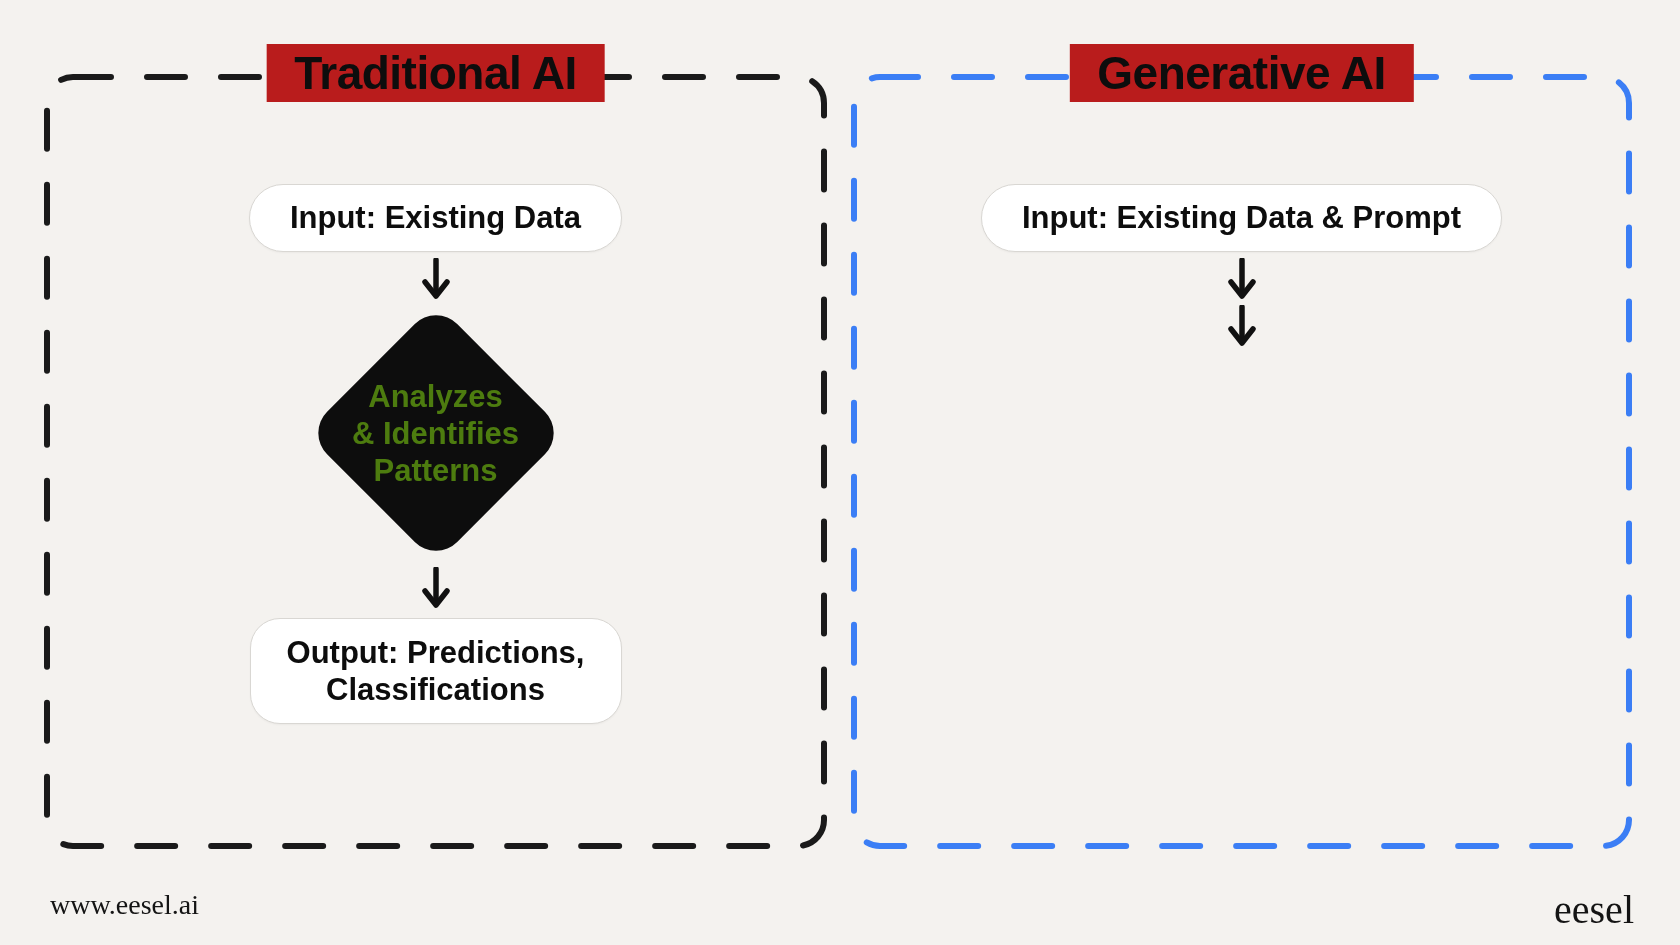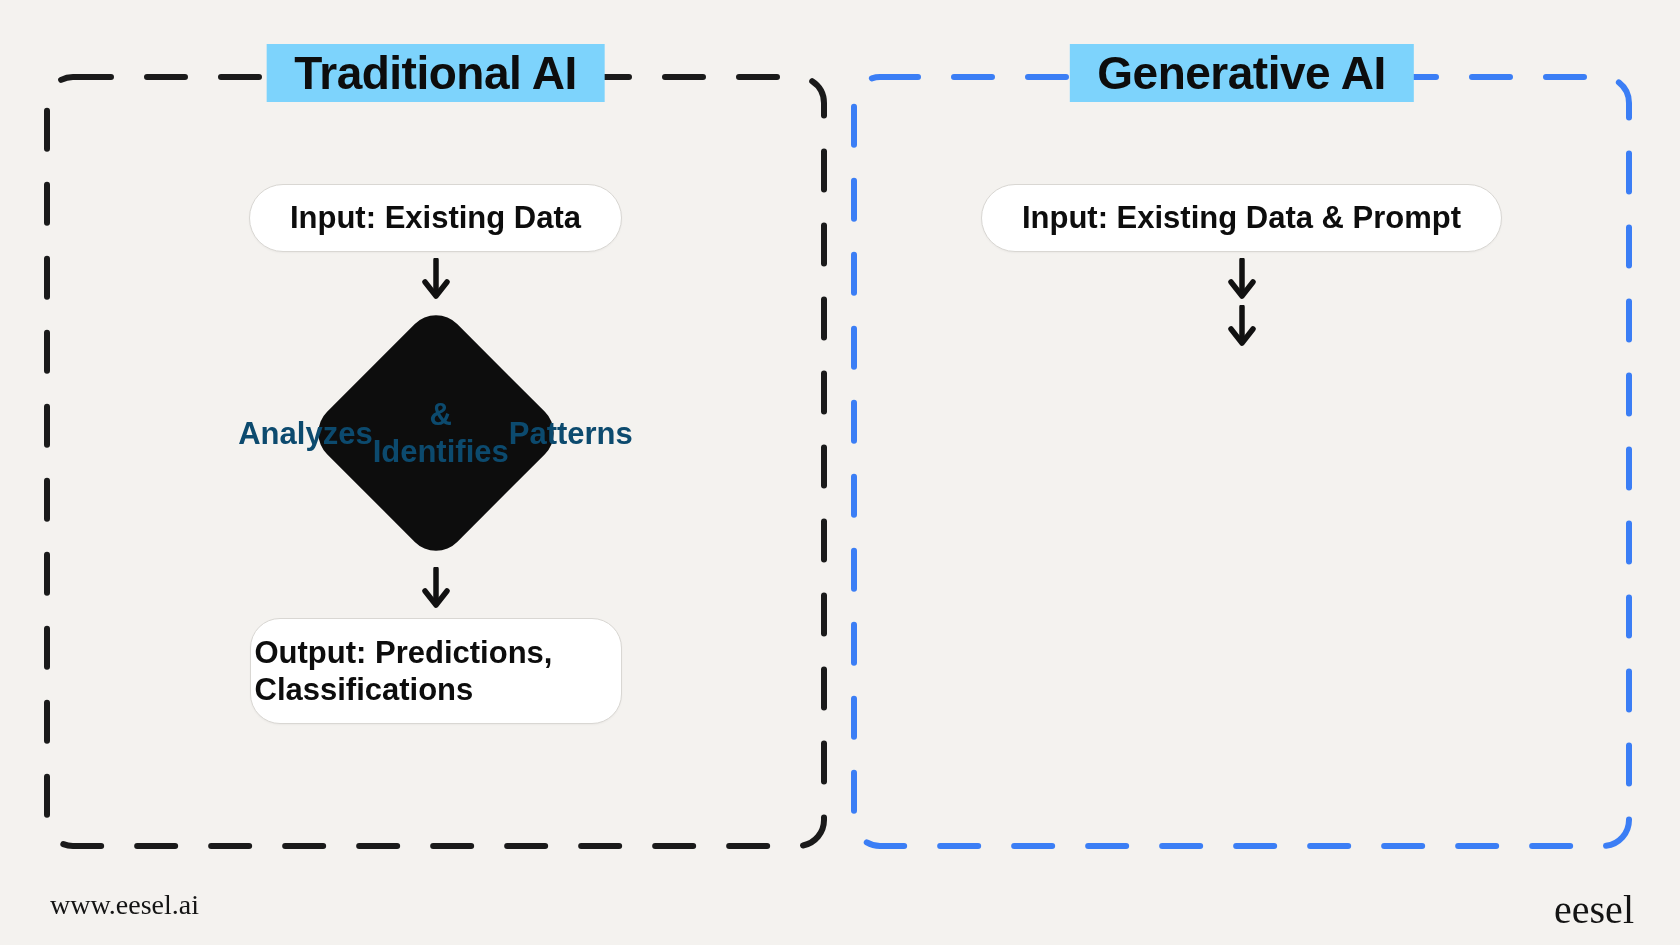--- a/index.html
+++ b/index.html
@@ -17,21 +17,21 @@
   .panel { position: absolute; top: 73px; height: 777px; }
   .panel-left  { left: 43px;  width: 785px; }
   .panel-right { left: 850px; width: 783px; }
 
   .frame { position: absolute; left: 0; top: 0; }
 
   .panel-title {
     position: absolute;
     top: 0; left: 50%;
     transform: translate(-50%, -50%);
-    background: #7dd3fc;
+    background: #b91c1c;
     padding: 2px 28px;
     font-size: 46px;
     font-weight: 800;
     letter-spacing: -0.5px;
     color: #0d0d0d;
     white-space: nowrap;
     z-index: 2;
   }
 
   .flow {
@@ -40,20 +40,21 @@
     z-index: 1;
   }
 
   .pill {
     background: #ffffff;
     border: 1.5px solid #d9d7d3;
     border-radius: 34px;
     color: #0d0d0d;
     font-size: 31px;
     font-weight: 700;
+    text-align: center;
     box-shadow: 0 1px 2px rgba(0,0,0,0.04);
   }
   .pill.input {
     margin-top: 111px;
     height: 68px;
     display: flex; align-items: center;
     padding: 0 40px;
     white-space: nowrap;
   }
   .pill.output {
@@ -77,23 +78,23 @@
     flex: none;
   }
   .diamond-shape {
     position: absolute; inset: 0; margin: auto;
     width: 184px; height: 184px;
     border-radius: 30px;
     transform: rotate(45deg);
   }
   .diamond-label {
     position: absolute; inset: 0;
-    display: flex; flex-direction: row;
+    display: flex; flex-direction: column;
     align-items: center; justify-content: center;
-    color: #0c4a6e;
+    color: #4d7c0f;
     font-size: 31px; font-weight: 700; line-height: 37px;
     text-align: center;
     z-index: 1;
   }
 
   .footer-url {
     position: absolute;
     left: 50px; bottom: 24px;
     font-family: "Liberation Serif", serif;
     font-size: 28px;

